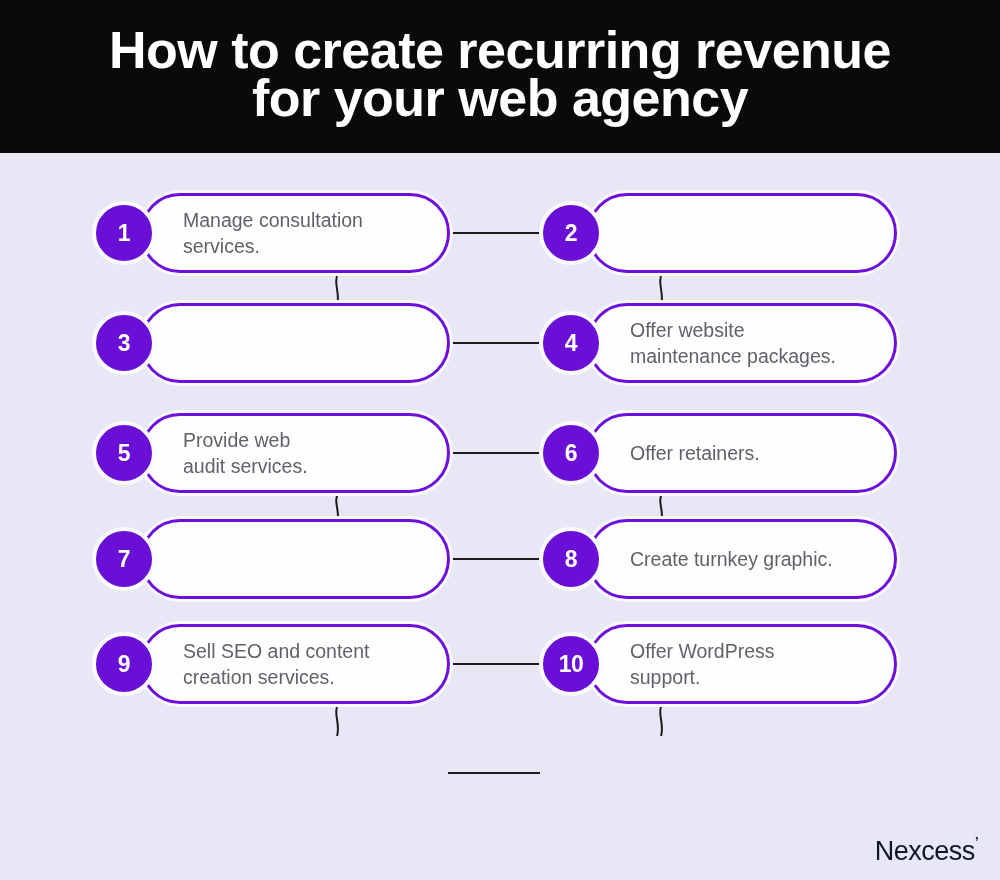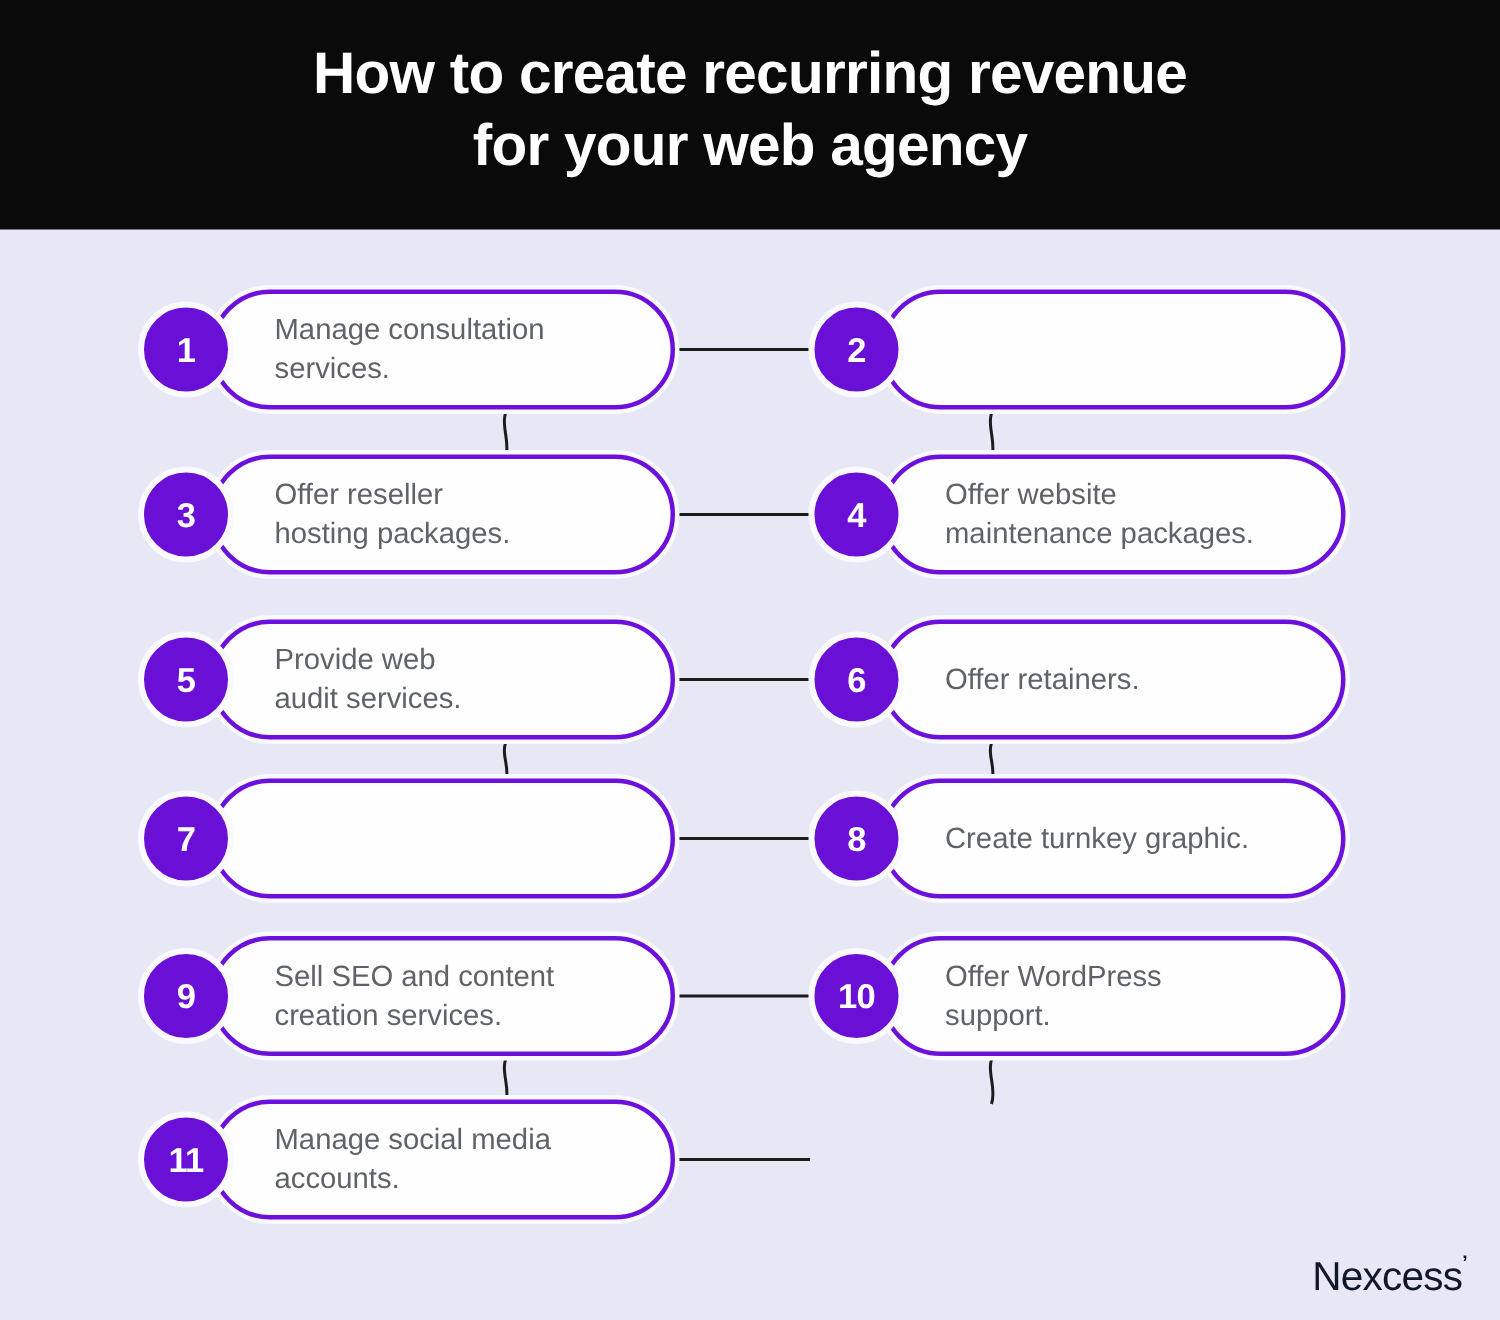--- a/index.html
+++ b/index.html
@@ -18,21 +18,21 @@
   .header{
     position:absolute;top:0;left:0;
     width:1000px;height:153px;
     background:#0A0A0A;
   }
   .title{
     margin:0;
     padding-top:26px;
     text-align:center;
     color:#FFFFFF;
-    font-size:39px;
+    font-size:52px;
     line-height:48px;
     font-weight:700;
     letter-spacing:-0.5px;
   }
   .title span{display:block;}
   
   .connectors{
     position:absolute;top:0;left:0;
     z-index:1;
     pointer-events:none;
@@ -141,22 +141,20 @@
   <div class="pill col-r row-1">
     <div class="badge">
       <span class="num">2</span>
     </div>
   </div>
 
   <div class="pill col-l row-2">
     <div class="badge">
       <span class="num">3</span>
     </div>
-    <div class="txt">Offer reseller
-hosting packages.</div>
   </div>
 
   <div class="pill col-r row-2">
     <div class="badge">
       <span class="num">4</span>
     </div>
     <div class="txt">Offer website
 maintenance packages.</div>
   </div>
 
@@ -197,26 +195,19 @@
   </div>
 
   <div class="pill col-r row-5">
     <div class="badge">
       <span class="num">10</span>
     </div>
     <div class="txt">Offer WordPress
 support.</div>
   </div>
 
-  <div class="pill col-l row-6">
-    <div class="badge">
-      <span class="num">11</span>
-    </div>
-    <div class="txt">Manage social media
-accounts.</div>
-  </div>
 
 
   <div class="brand">
     <span>Nexcess</span><span class="tm">’</span>
   </div>
 
 </div>
 
 </body></html>

